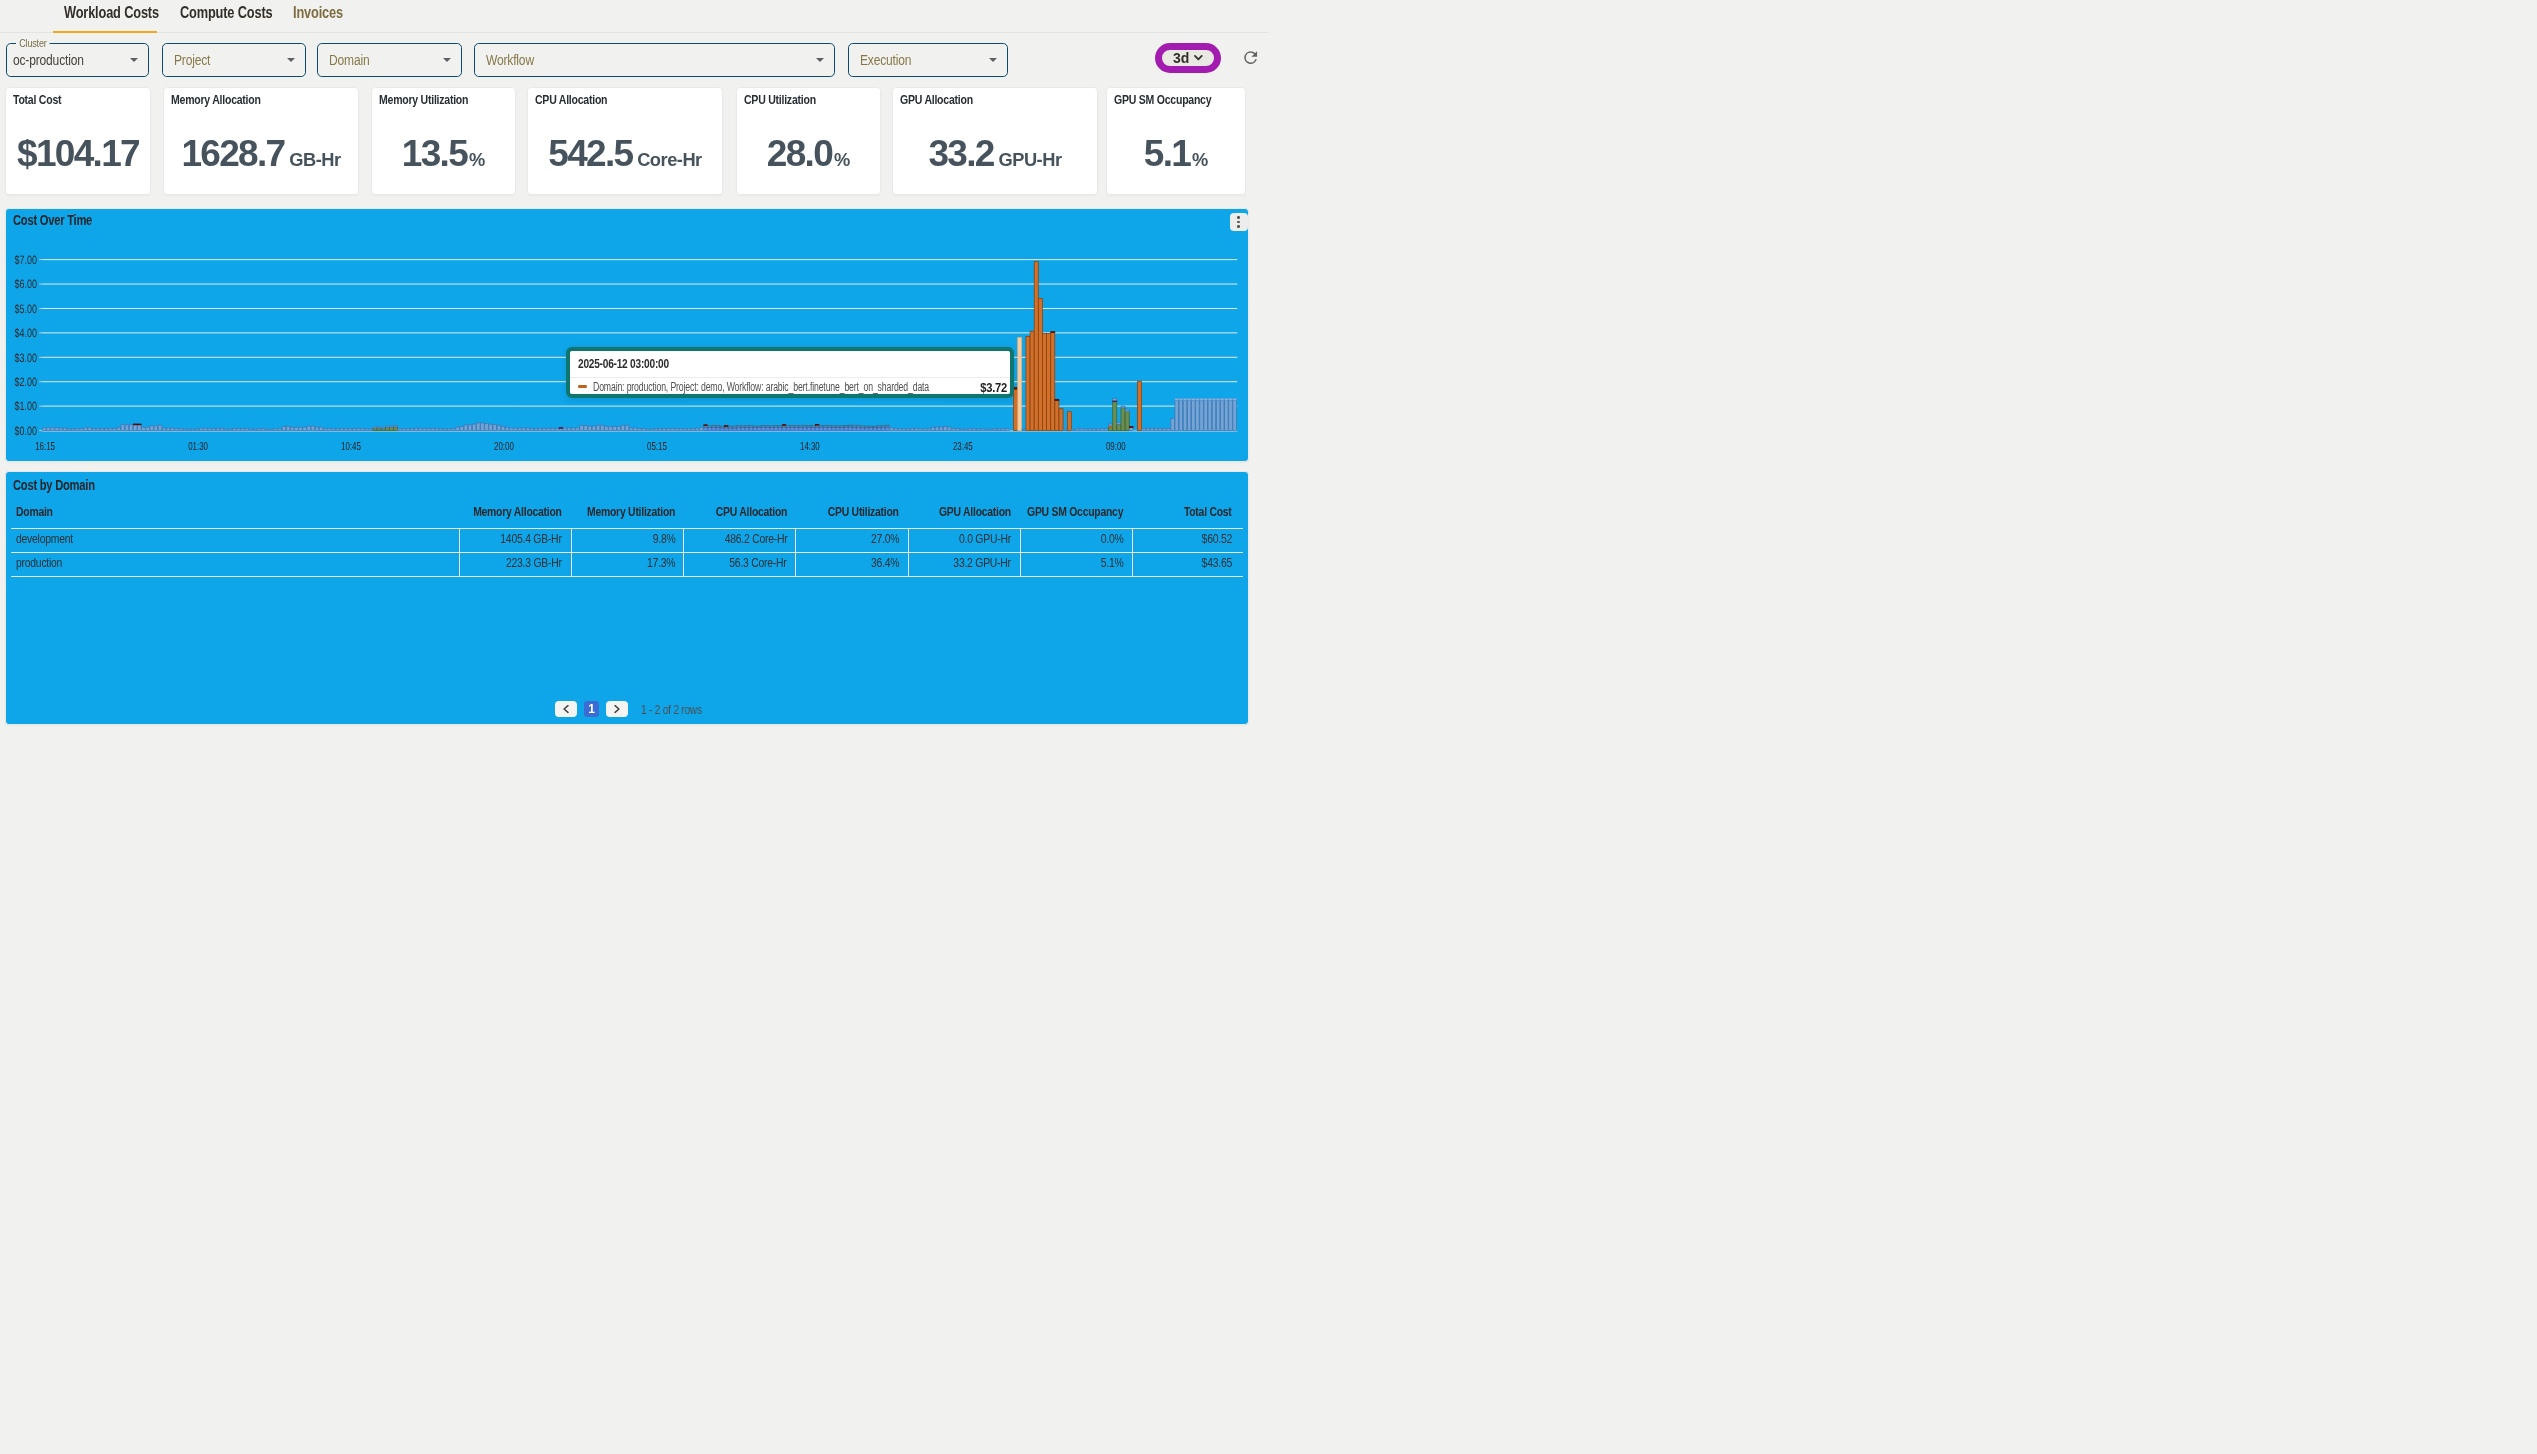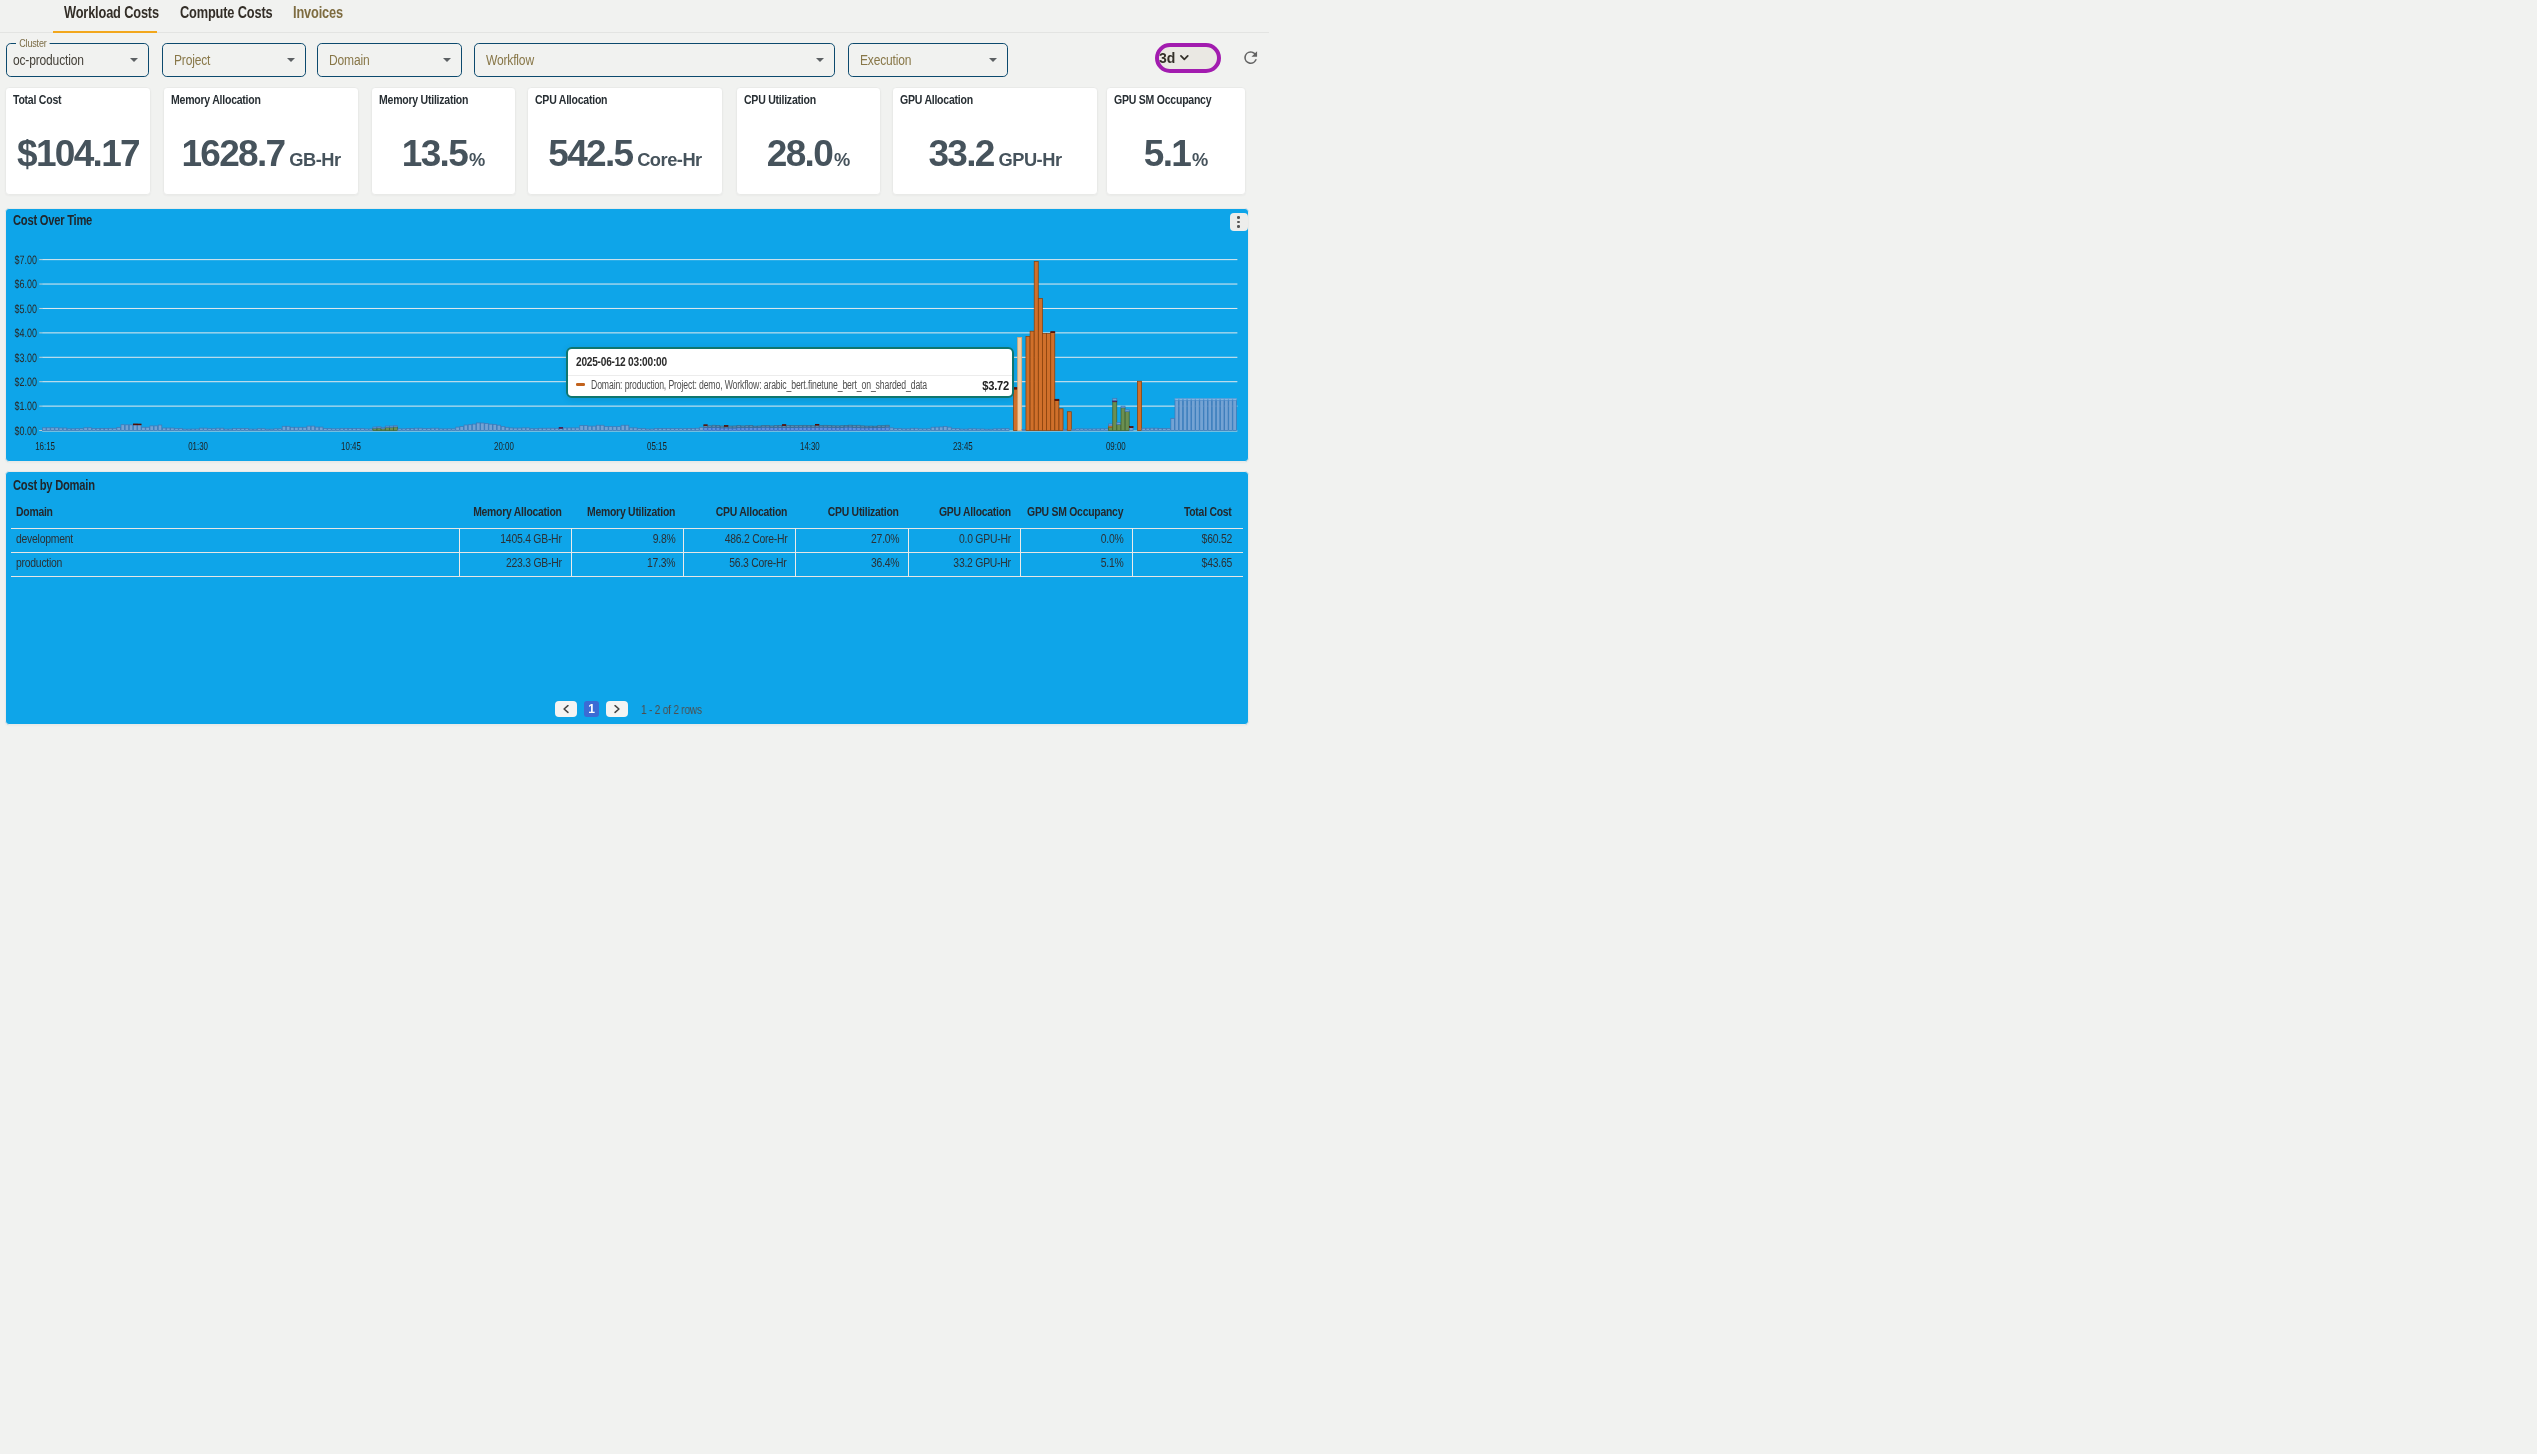--- a/index.html
+++ b/index.html
@@ -10,39 +10,39 @@
 .tab span{display:inline-block;font-size:16.4px;letter-spacing:-0.2px;transform:scaleX(0.78);transform-origin:left center;}
 #tab1{margin-left:4.8px;width:104px;padding:3.4px 0 0 11.6px;border-bottom:2.9px solid #f2a71c;}
 #tab2{margin-left:12px;width:112px;padding:3.4px 0 0 11.6px;}
 #tab3{margin-left:0.5px;width:70px;padding:3.4px 0 0 11.6px;color:#7e6c40;}
 
 .sel{position:absolute;top:43px;height:34px;border:1px solid #0c4a6e;border-radius:4.8px;background:transparent;}
 .sel .ph{position:absolute;left:10.6px;top:50%;transform:translateY(-50%) scaleX(0.86);transform-origin:left center;font-size:14px;letter-spacing:-0.2px;color:#887748;white-space:nowrap;}
 .sel .val{position:absolute;left:5.8px;top:50%;transform:translateY(-50%) scaleX(0.86);transform-origin:left center;font-size:14px;letter-spacing:-0.2px;color:#46423a;white-space:nowrap;}
 .sel .lab{position:absolute;left:8.7px;top:-6.8px;font-size:11px;color:#7b6c45;background:#f1f2f0;padding:0 3.9px;letter-spacing:-0.2px;transform:scaleX(0.82);transform-origin:left center;}
 .sel .arr{position:absolute;right:9.6px;top:50%;margin-top:-2.4px;width:0;height:0;border-left:4.1px solid transparent;border-right:4.1px solid transparent;border-top:4.8px solid #5c6063;}
-#pill{position:absolute;left:1155px;top:43px;width:66px;height:30px;border:4px solid #a21caf;border-radius:15.4px;background:#eae8e3;display:flex;align-items:center;gap:4.8px;font-size:14px;font-weight:700;color:#332f28;}
+#pill{position:absolute;left:1155px;top:43px;width:66px;height:30px;border:7px solid #a21caf;border-radius:15.4px;background:#eae8e3;display:flex;align-items:center;justify-content:center;gap:4.8px;font-size:14px;font-weight:700;color:#332f28;}
 
 .card{position:absolute;top:87px;height:108px;background:#fff;border:1px solid #e9eae8;border-radius:3.9px;box-shadow:0 1px 1.9px rgba(0,0,0,0.03);}
 .card .t{position:absolute;left:6.8px;top:3.9px;font-size:13px;font-weight:700;letter-spacing:-0.3px;color:#272e33;transform:scaleX(0.81);transform-origin:left center;white-space:nowrap;}
 .card .num{position:absolute;left:0;right:0;top:45px;text-align:center;white-space:nowrap;color:#46535c;}
 .card .big{font-size:37px;font-weight:700;letter-spacing:-1.7px;}
 .card .unit{font-size:18.3px;font-weight:700;letter-spacing:-0.5px;margin-left:4.8px;}
 .card .pct{font-size:18.3px;font-weight:700;margin-left:1.9px;}
 
 .panel{position:absolute;left:4.8px;width:1244px;background:#0ea5e9;border:1px solid #e9eae8;border-radius:3.9px;box-shadow:0 1px 1.9px rgba(0,0,0,0.03);}
 #chartpanel{top:208px;height:254px;}
 #tablepanel{top:471px;height:254px;}
 .ptitle{position:absolute;left:6.8px;font-size:14.5px;font-weight:700;letter-spacing:-0.3px;color:#20262b;white-space:nowrap;transform:scaleX(0.77);transform-origin:left center;}
 #chartpanel .ptitle{top:3.4px;}
 #tablepanel .ptitle{top:4.8px;}
 #kebab{position:absolute;right:0.5px;top:4.3px;width:17.4px;height:17.4px;background:#ededeb;border-radius:3.9px;}
 #kebab .d{position:absolute;left:7.2px;width:2.5px;height:2.5px;border-radius:50%;background:#555;}
 
-#tip{position:absolute;left:566px;top:347px;width:448px;height:51px;background:#fff;border:2px solid #0f766e;border-radius:5.8px;box-shadow:0 1.9px 7.7px rgba(0,0,0,0.09);z-index:5;}
+#tip{position:absolute;left:566px;top:347px;width:448px;height:51px;background:#fff;border:4px solid #0f766e;border-radius:5.8px;box-shadow:0 1.9px 7.7px rgba(0,0,0,0.09);z-index:5;}
 #tip .h{position:absolute;left:7.7px;top:4.8px;font-size:13px;font-weight:700;letter-spacing:-0.3px;color:#2c2c2c;white-space:nowrap;transform:scaleX(0.78);transform-origin:left center;}
 #tip .dv{position:absolute;left:0;right:0;top:25.6px;height:1px;background:#ececec;}
 #tip .dash{position:absolute;left:7.7px;top:34px;width:9.6px;height:2.5px;border-radius:1.3px;background:#c2621c;}
 #tip .tx{position:absolute;left:23px;top:29px;font-size:12px;letter-spacing:-0.2px;color:#4f4f4f;white-space:nowrap;transform:scaleX(0.725);transform-origin:left center;}
 #tip .v{position:absolute;right:3.4px;top:28.5px;font-size:13px;font-weight:700;letter-spacing:-0.3px;color:#222;white-space:nowrap;transform:scaleX(0.86);transform-origin:right center;}
 
 .th{position:absolute;font-size:13px;font-weight:700;letter-spacing:-0.3px;color:#23282d;white-space:nowrap;transform:scaleX(0.8);}
 .th.l,.td.l{transform-origin:left center;}
 .th.r,.td.r{transform-origin:right center;}
 .td{position:absolute;font-size:13px;letter-spacing:-0.3px;color:#2b3136;white-space:nowrap;transform:scaleX(0.8);}

